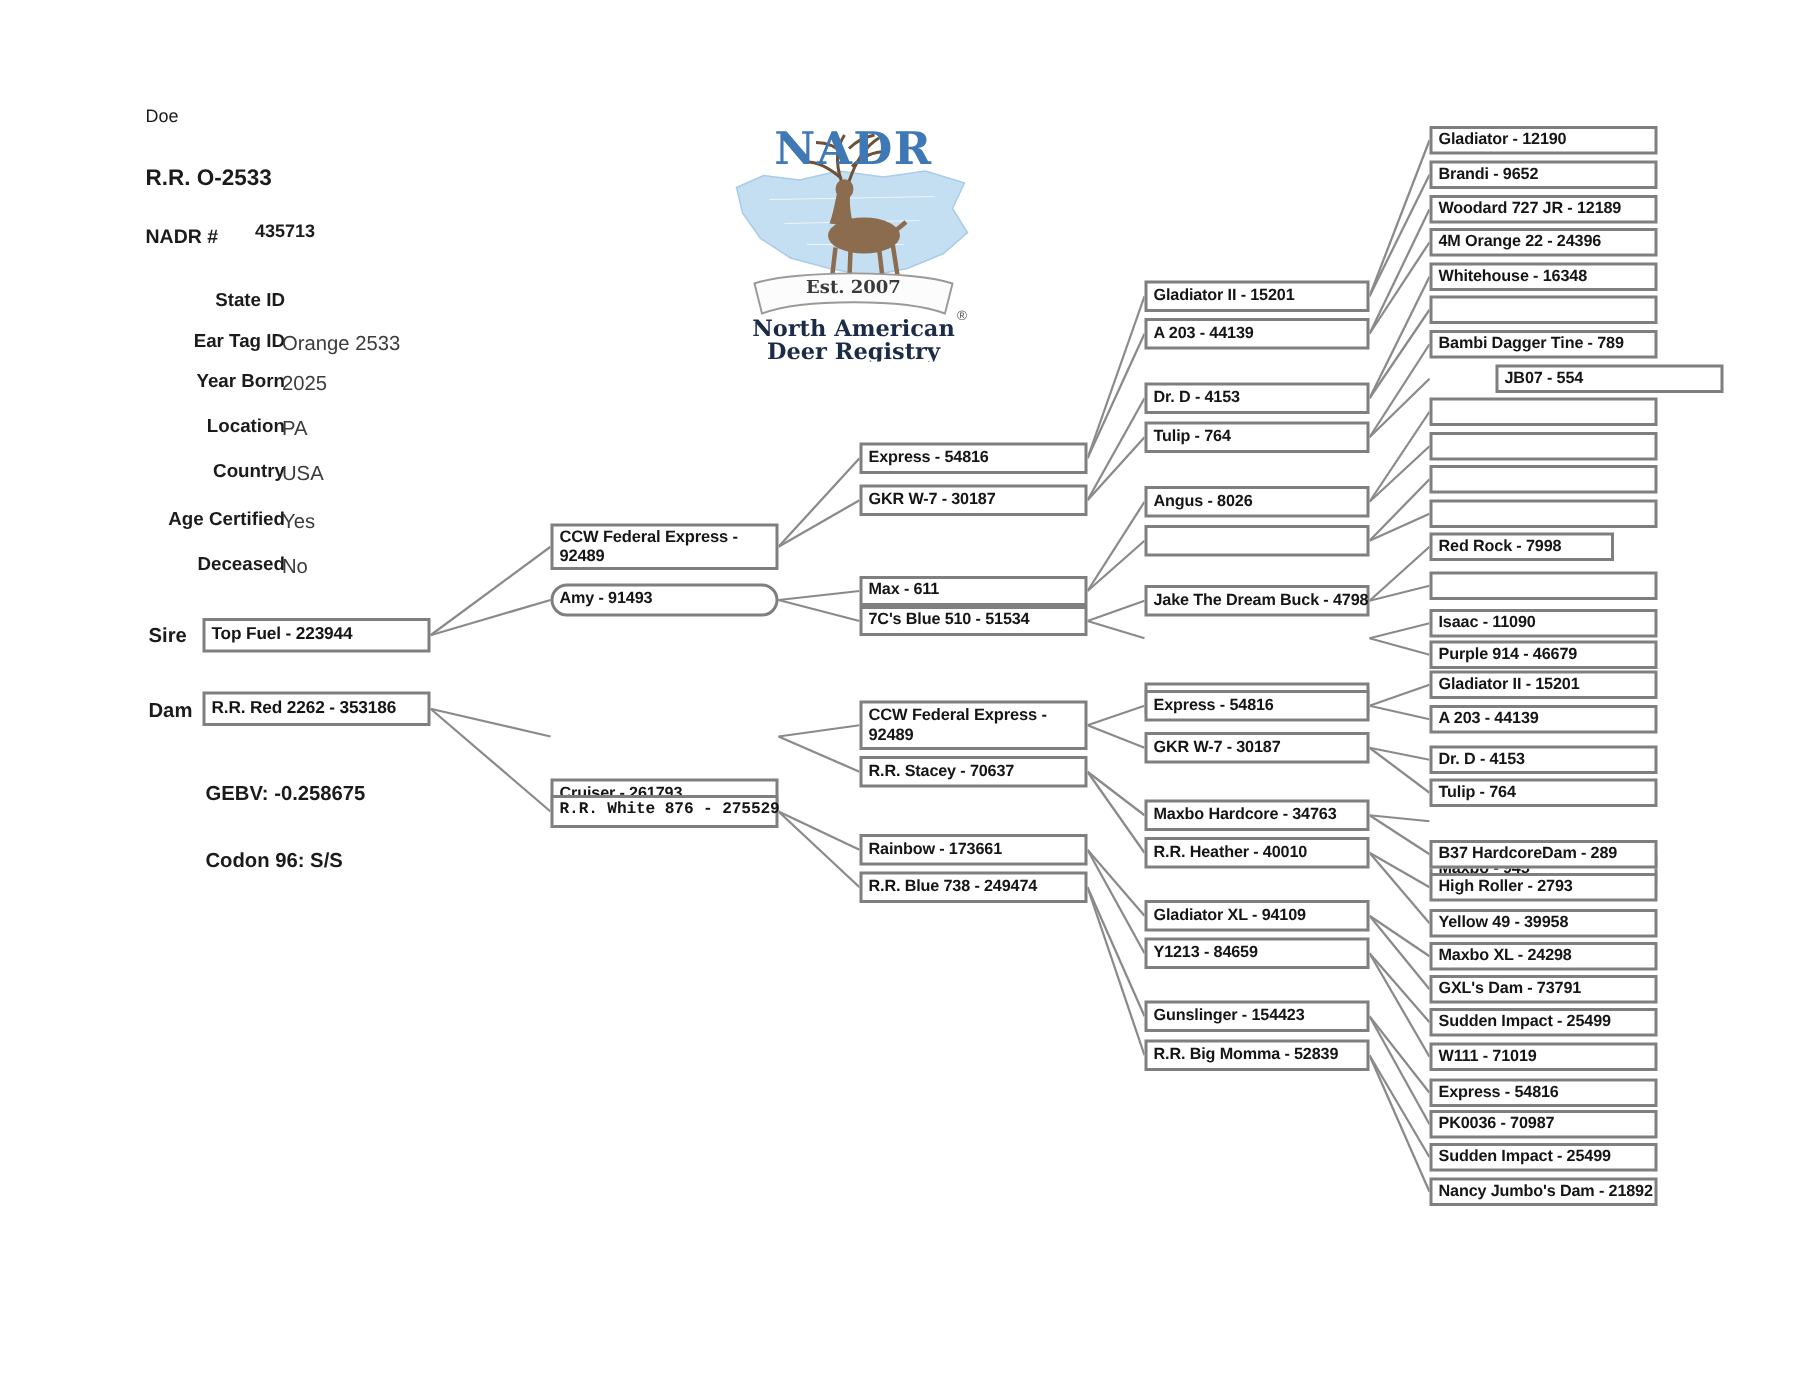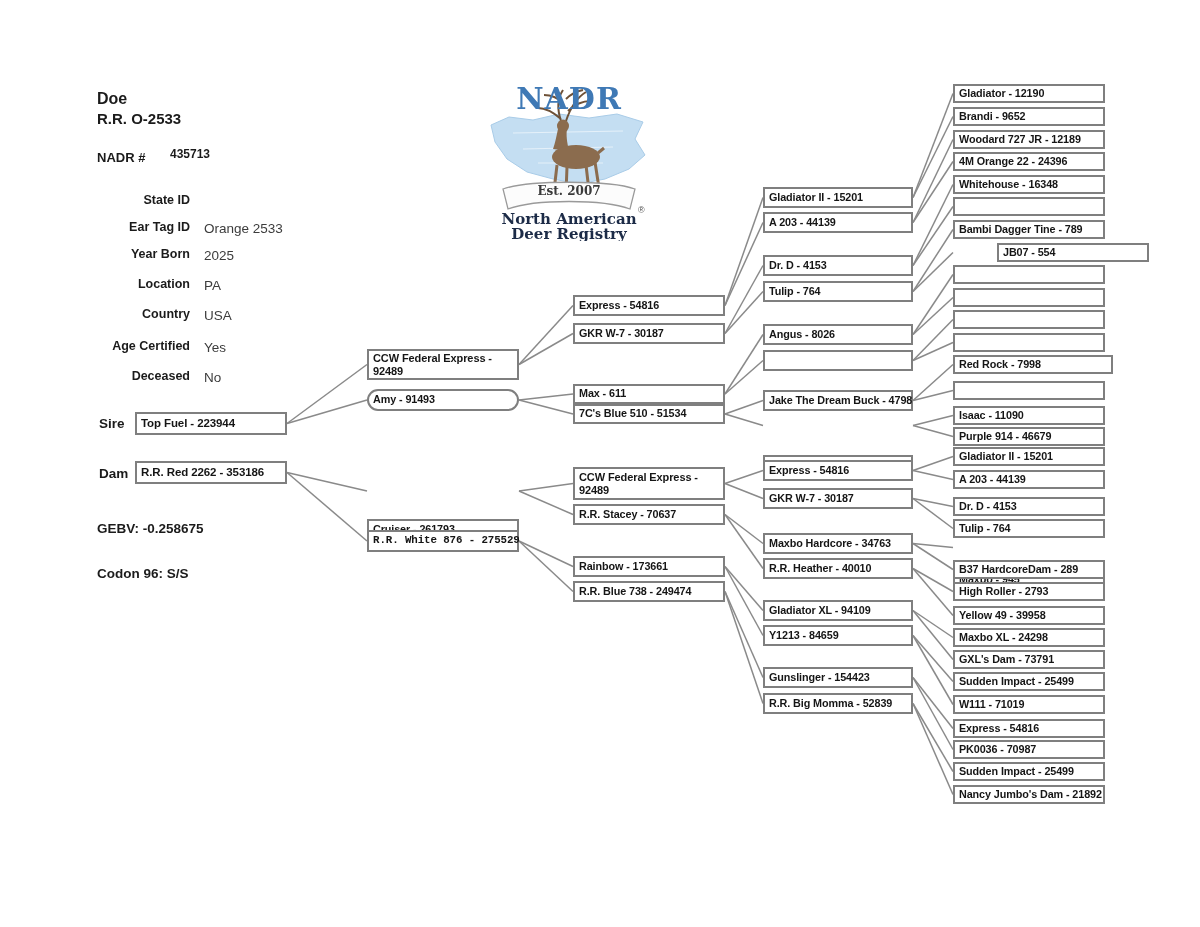--- a/index.html
+++ b/index.html
@@ -4,29 +4,29 @@
 <style>
   html,body{margin:0;padding:0;background:#fff;}
   .canvas{position:relative;width:1200px;height:927px;background:#fff;overflow:hidden;
           font-family:"Liberation Sans",sans-serif;color:#1b1b1b;}
   .lines{position:absolute;left:0;top:0;z-index:1;}
   .box{position:absolute;z-index:2;box-sizing:border-box;background:#fff;border:2px solid #7f7f7f;
        display:flex;align-items:center;padding:0 2px 0 4px;font-weight:bold;color:#151515;
        font-size:10.8px;white-space:nowrap;letter-spacing:-0.1px;overflow:visible;line-height:1.1;}
   .box.wrap{white-space:normal;font-size:11px;line-height:1.15;}
   .box.g0{font-size:11.5px;}
-  .hdr1{position:absolute;font-weight:bold;font-size:16px;margin-top:20px;}
+  .hdr1{position:absolute;font-weight:normal;font-size:12px;}
   .hdr2{position:absolute;font-weight:bold;font-size:15px;}
   .nadrlab{position:absolute;font-weight:bold;font-size:13px;}
   .nadrnum{position:absolute;font-weight:bold;font-size:12px;}
   .inforow{position:absolute;left:80px;width:330px;height:18px;}
   .inforow .lab{position:absolute;left:0;width:110px;text-align:right;font-weight:bold;font-size:12.5px;}
-  .inforow .val{position:absolute;left:124px;font-size:13.5px;color:#3c3c3c;top:1px;}
+  .inforow .val{position:absolute;left:108px;font-size:13.5px;color:#3c3c3c;top:1px;}
   .sidelab{position:absolute;font-weight:bold;font-size:13.5px;}
-  .genline{position:absolute;font-weight:bold;font-size:13.5px;}
+  .genline{position:absolute;font-weight:bold;font-size:13.5px;margin-left:40px;}
   .logo{position:absolute;left:483px;top:83px;z-index:2;}
 </style>
 </head>
 <body>
 
 <div class="canvas">
 
   <svg class="lines" width="1200" height="927">
     <g stroke="#8a8a8a" stroke-width="1.5">
       <line x1="287" y1="423.5" x2="367" y2="364.5"></line>
@@ -192,21 +192,21 @@
   <div class="box" style="left:953px;top:130px;width:152px;height:19px;">Woodard 727 JR - 12189</div>
   <div class="box" style="left:953px;top:152px;width:152px;height:19px;">4M Orange 22 - 24396</div>
   <div class="box" style="left:953px;top:175px;width:152px;height:19px;">Whitehouse - 16348</div>
   <div class="box" style="left:953px;top:197px;width:152px;height:19px;"></div>
   <div class="box" style="left:953px;top:220px;width:152px;height:19px;">Bambi Dagger Tine - 789</div>
   <div class="box" style="left:953px;top:243px;width:152px;height:19px;margin-left:44px;">JB07 - 554</div>
   <div class="box" style="left:953px;top:265px;width:152px;height:19px;"></div>
   <div class="box" style="left:953px;top:288px;width:152px;height:19px;"></div>
   <div class="box" style="left:953px;top:310px;width:152px;height:19px;"></div>
   <div class="box" style="left:953px;top:333px;width:152px;height:19px;"></div>
-  <div class="box" style="left:953px;top:355px;width:160px;height:19px;">Red Rock - 7998</div>
+  <div class="box" style="left:953px;top:355px;width:123px;height:19px;">Red Rock - 7998</div>
   <div class="box" style="left:953px;top:381px;width:152px;height:19px;"></div>
   <div class="box" style="left:953px;top:406px;width:152px;height:19px;">Isaac - 11090</div>
   <div class="box" style="left:953px;top:427px;width:152px;height:19px;">Purple 914 - 46679</div>
   <div class="box" style="left:953px;top:447px;width:152px;height:19px;">Gladiator II - 15201</div>
   <div class="box" style="left:953px;top:470px;width:152px;height:19px;">A 203 - 44139</div>
   <div class="box" style="left:953px;top:497px;width:152px;height:19px;">Dr. D - 4153</div>
   <div class="box" style="left:953px;top:519px;width:152px;height:19px;">Tulip - 764</div>
   <div class="box" style="left:953px;top:538px;width:152px;height:19px;margin-top:32px;">Maxbo - 945</div>
   <div class="box" style="left:953px;top:560px;width:152px;height:19px;">B37 HardcoreDam - 289</div>
   <div class="box" style="left:953px;top:582px;width:152px;height:19px;">High Roller - 2793</div>

